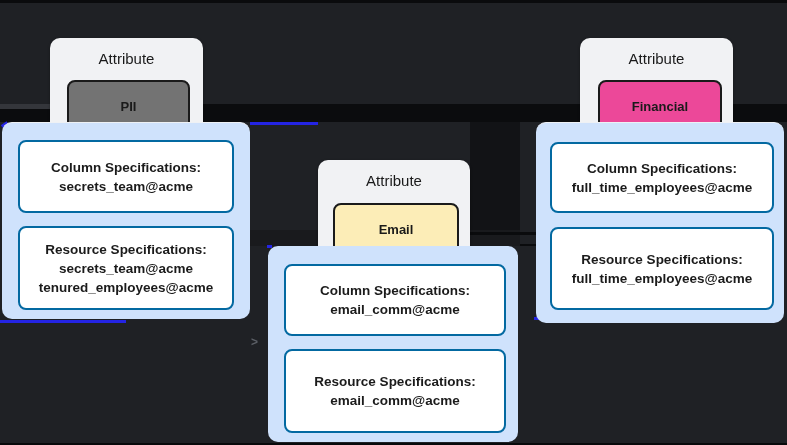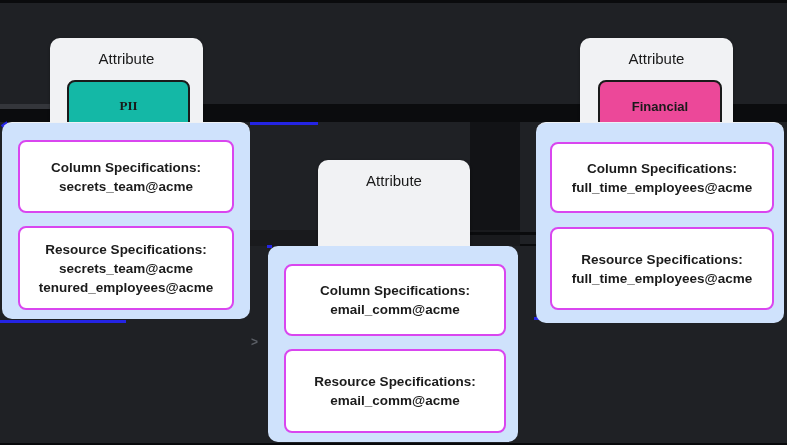--- a/index.html
+++ b/index.html
@@ -43,21 +43,21 @@
     display:flex;align-items:center;justify-content:center;
     font-size:13px;font-weight:700;color:#1a1a1a;
   }
 
   
   .card{
     position:absolute;background:#cfe2fc;border-radius:10px;
   }
   .card.topline{border-top:1px solid #eef1f5;}
   .spec-box{
-    position:absolute;background:#ffffff;border:2px solid #d946ef;border-radius:8px;
+    position:absolute;background:#ffffff;border:2px solid #0369a1;border-radius:8px;
     display:flex;flex-direction:column;align-items:center;justify-content:center;
     text-align:center;font-size:13.5px;font-weight:700;color:#1b1b1b;line-height:19px;
   }
   .spec-box div{white-space:nowrap;}
 </style>
 </head>
 <body>
 
 <div class="canvas">
 
@@ -77,34 +77,37 @@
   <div class="abs blue blue-line-1"></div>
   <div class="abs blue blue-line-2"></div>
   <div class="abs blue blue-m1"></div>
   <div class="abs blue blue-m2"></div>
   <div class="abs blue blue-m3"></div>
   <div class="abs blue blue-m4"></div>
   <div class="abs arrowhead">&gt;</div>
 
   <div class="attr-node" style="left:50px;top:2px;width:153px;height:105px;">
     <div class="attr-title">Attribute</div>
-    <div class="attr-chip" style="left: 17px; top: 42px; width: 119px; height: 48px; background-color: #14b8a6; font-family: Liberation Serif, serif;">
+    <div class="attr-chip" style="left: 17px; top: 42px; width: 119px; height: 48px; background-color: #737373;">
       <span>PII</span>
     </div>
   </div>
 
   <div class="attr-node" style="left:580px;top:2px;width:153px;height:105px;">
     <div class="attr-title">Attribute</div>
     <div class="attr-chip" style="left: 18px; top: 42px; width: 120px; height: 48px; background-color: #ec4899;">
       <span>Financial</span>
     </div>
   </div>
 
   <div class="attr-node" style="left:318px;top:124px;width:152px;height:106px;">
     <div class="attr-title">Attribute</div>
+    <div class="attr-chip" style="left: 15px; top: 43px; width: 122px; height: 48px; background-color: rgb(252, 237, 183);">
+      <span>Email</span>
+    </div>
   </div>
 
   <div class="card topline" style="left:2px;top:122px;width:248px;height:196px;">
     <div class="spec-box" style="left:16px;top:17px;width:212px;height:69px;">
       <div>Column Specifications:</div>
       <div>secrets_team@acme</div>
     </div>
     <div class="spec-box" style="left:16px;top:103px;width:212px;height:80px;">
       <div>Resource Specifications:</div>
       <div>secrets_team@acme</div>

